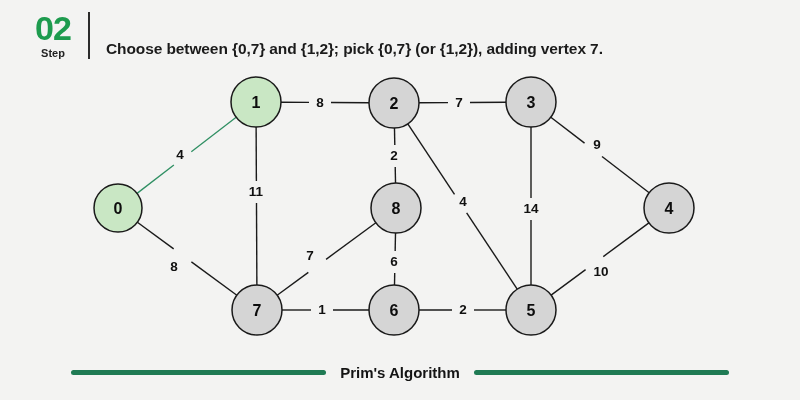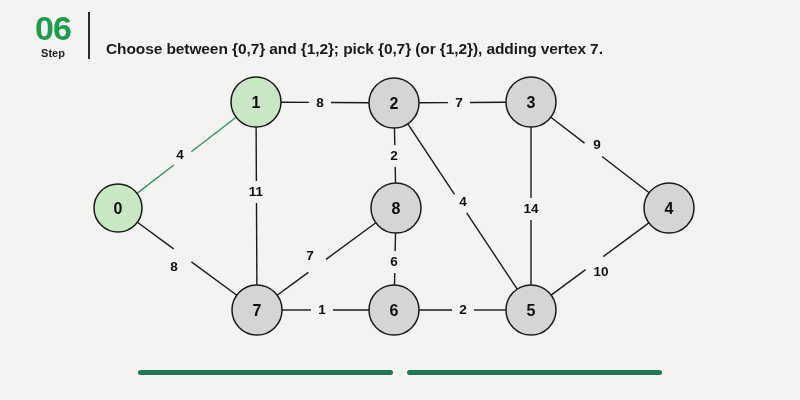--- a/index.html
+++ b/index.html
@@ -128,21 +128,21 @@
     font-weight: bold;
     color: #141414;
     white-space: nowrap;
   }
 </style>
 </head>
 <body>
 
 <div class="header">
   <div class="step-badge">
-    <div class="step-num">06</div>
+    <div class="step-num">02</div>
     <div class="step-word">Step</div>
   </div>
   <div class="divider"></div>
   <div class="header-title">Choose between {0,7} and {1,2}; pick {0,7} (or {1,2}), adding vertex 7.</div>
 </div>
 
 <div class="graph-wrap">
   <svg class="graph" width="800" height="290" viewBox="0 0 800 290">
     <g id="edges-layer">
         <line x1="137.03322548573985" y1="131.38027607617084" x2="173.87392841150617" y2="103.08234484333583" class="edge-line active"></line>
@@ -226,14 +226,15 @@
         <g>
           <circle cx="396" cy="146" r="25" class="node-circle"></circle>
           <text x="396" y="146.5" class="node-label">8</text>
         </g>
       </g>
   </svg>
 </div>
 
 <div class="footer">
   <div class="footer-rule"></div>
+  <div class="footer-text">Prim's Algorithm</div>
   <div class="footer-rule"></div>
 </div>
 
 </body></html>

